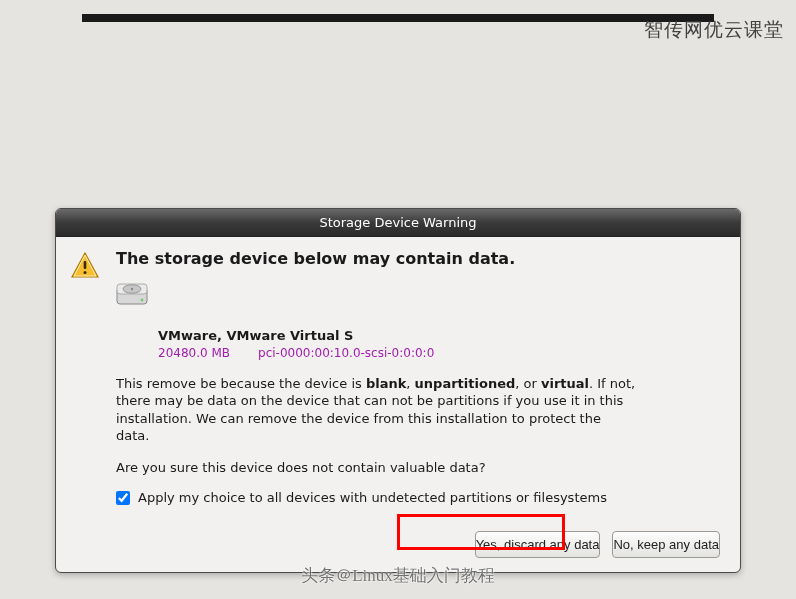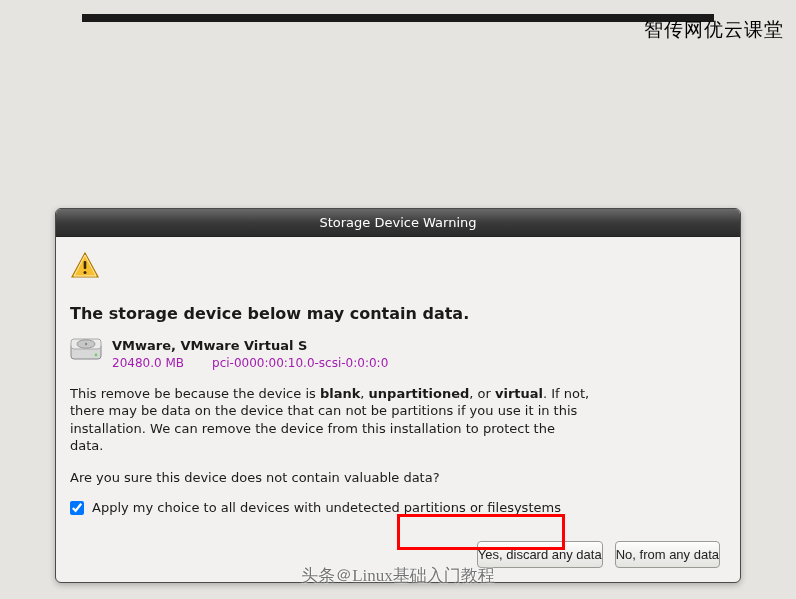--- a/index.html
+++ b/index.html
@@ -15,21 +15,21 @@
     .topbar {
       position: absolute;
       top: 14px; left: 82px;
       width: 632px; height: 8px;
       background: #1a1a1a;
       border-radius: 0;
     }
     .watermark-top {
       position: absolute;
       top: 17px; right: 12px;
-      color: #000000;
+      color: #404040;
       font-family: "SimSun", serif;
       font-size: 19px;
       letter-spacing: 1px;
     }
     .dialog {
       position: absolute;
       top: 208px; left: 55px;
       width: 686px;
       background: #f2f1f0;
       border: 1px solid #4a4a4a;
@@ -43,42 +43,41 @@
       color: #fff;
       text-align: center;
       line-height: 28px;
       font-weight: normal;
       font-size: 13px;
       border-bottom: 1px solid #222;
     }
     .dialog-body {
       padding: 12px 16px 14px 14px;
       display: flex;
-      gap: 20px;
+      gap: 14px;
       color: #1a1a1a;
-      flex-direction: column;
     }
     .warning-col {
       flex: 0 0 32px;
       padding-top: 2px;
     }
     .content-col { flex: 1; }
     .headline {
       font-weight: bold;
       font-size: 16px;
       margin-bottom: 14px;
     }
     .device-row {
       display: flex;
       align-items: flex-start;
       gap: 10px;
       margin-bottom: 14px;
     }
     .disk-icon-box { flex: 0 0 32px; }
-    .device-text { line-height: 1.35; }
+    .device-text { line-height: 1.35; margin-top: 45px; }
     .device-name { font-weight: bold; font-size: 13px; }
     .device-meta {
       color: #a21caf;
       font-size: 12px;
       display: flex;
       gap: 28px;
     }
     .para {
       font-size: 13px;
       line-height: 1.35;
@@ -178,21 +177,21 @@
 
       <div class="para">Are you sure this device does not contain valuable data?</div>
 
       <label class="checkbox-row">
         <input type="checkbox" checked="" style="">
         <span>Apply my choice to all devices with undetected partitions or filesystems</span>
       </label>
 
       <div class="buttonbar">
         <button class="btn">Yes, discard any data</button>
-        <button class="btn">No, from any data</button>
+        <button class="btn">No, keep any data</button>
       </div>
     </div>
   </div>
 </div>
 
 <div class="highlight-red" style="top:514px; left:397px; width:168px; height:36px;"></div>
 
 <div class="watermark-bottom">头条＠Linux基础入门教程</div>
 
 </body></html>

